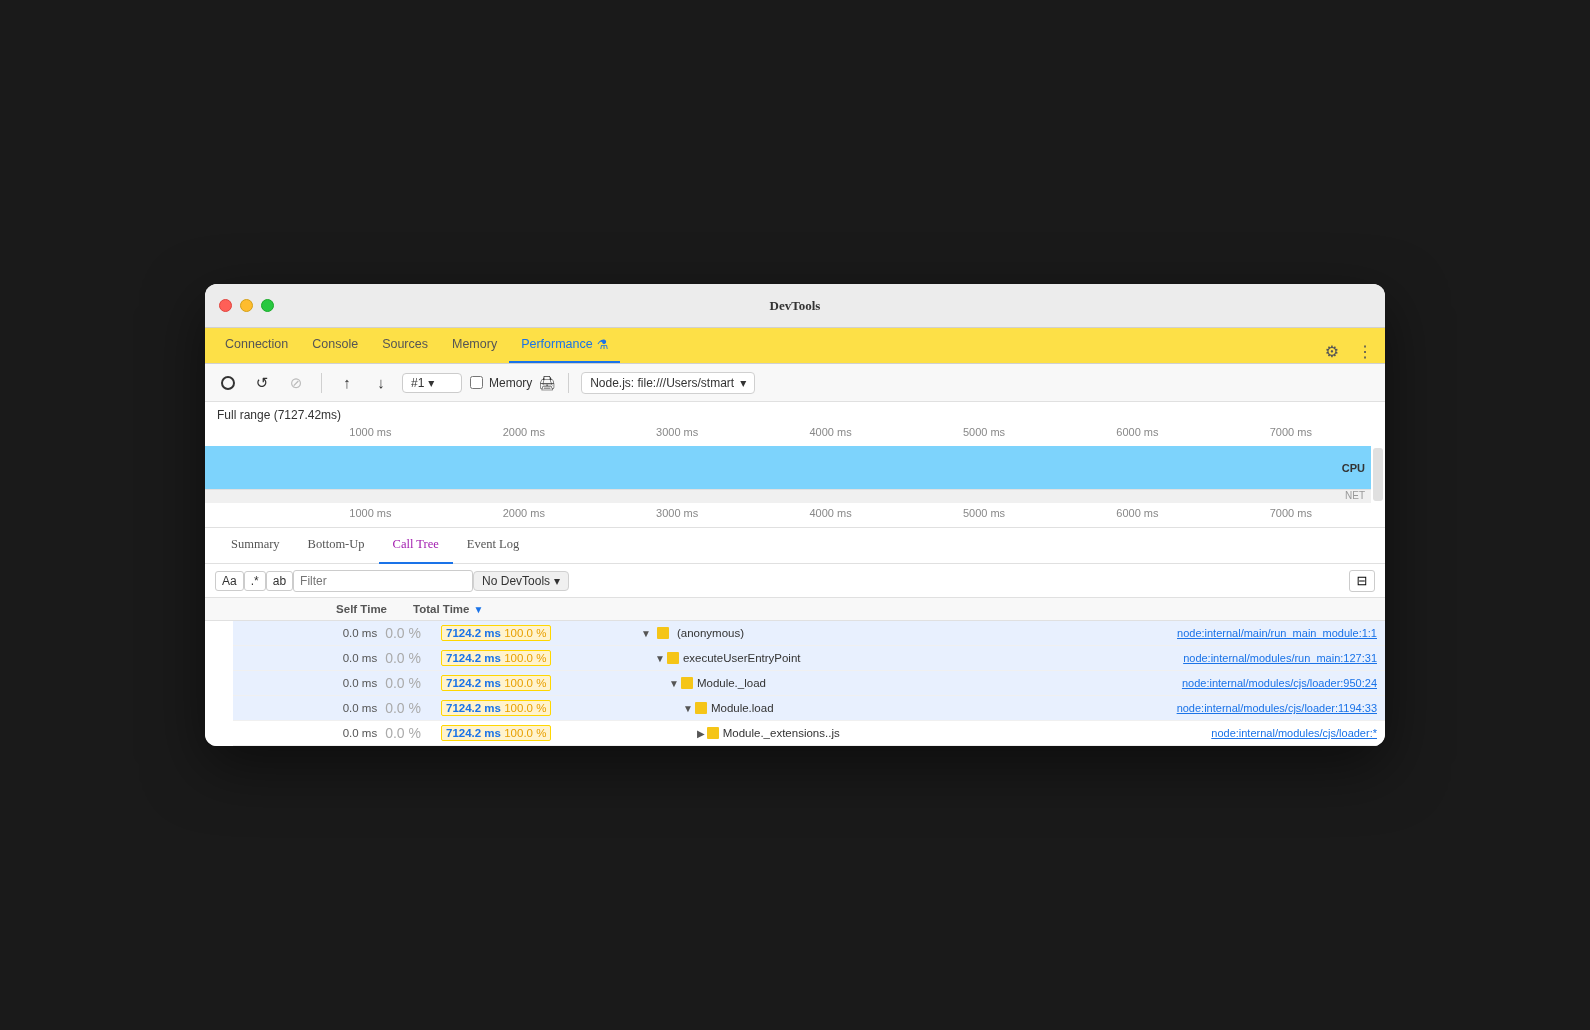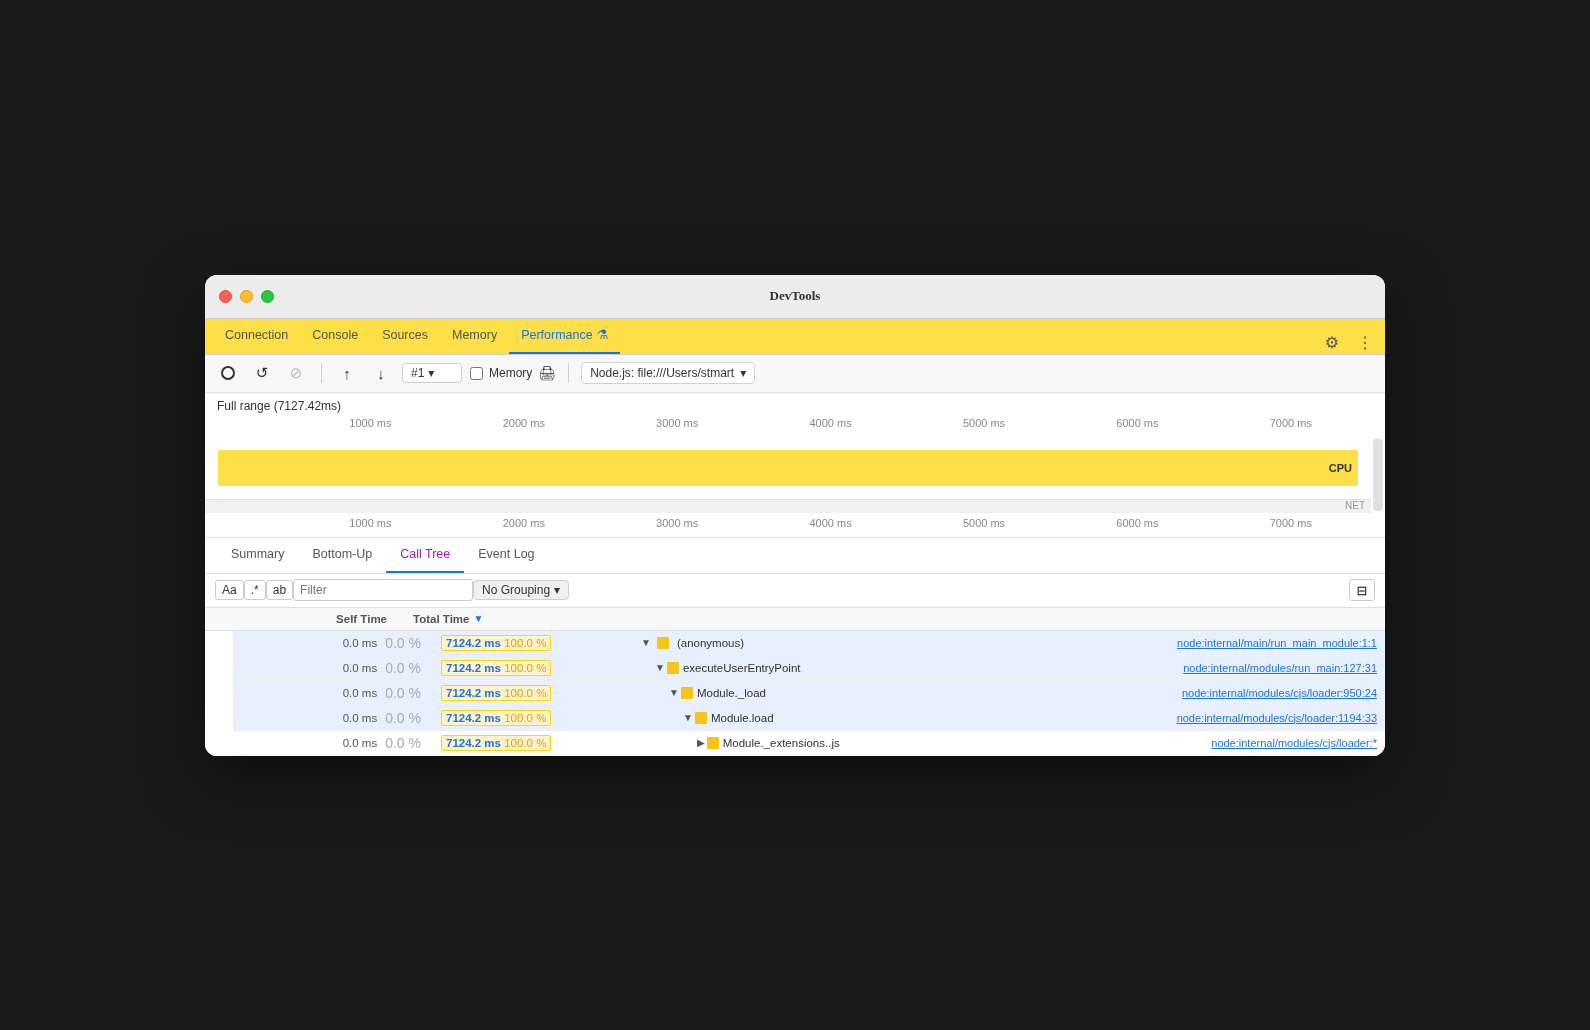--- a/index.html
+++ b/index.html
@@ -167,23 +167,23 @@
       font-size: 11px;
       color: #888;
       position: relative;
       height: 24px;
     }
     .time-mark {
       position: absolute;
       transform: translateX(-50%);
     }
     .cpu-bar {
-      height: 36px;
-      background: #fde047;
-      margin: 13px;
+      height: 43px;
+      background: #7dd3fc;
+      margin: 0;
       position: relative;
     }
     .cpu-label {
       position: absolute;
       right: 6px;
       top: 50%;
       transform: translateY(-50%);
       font-size: 11px;
       font-weight: 600;
       color: #333;
@@ -207,23 +207,24 @@
       font-size: 11px;
       color: #888;
       position: relative;
       height: 24px;
       background: white;
     }
     .tab-bar-secondary {
       background: white;
       border-bottom: 1px solid #e0e0e0;
       display: flex;
-      align-items: flex-end;
+      align-items: center;
       padding: 0 12px;
       height: 36px;
+      font-family: Liberation Serif, serif;
     }
     .sec-tab {
       padding: 0 14px;
       height: 36px;
       display: flex;
       align-items: center;
       font-size: 12.5px;
       color: #555;
       cursor: pointer;
       border-bottom: 2px solid transparent;
@@ -445,21 +446,21 @@
       <span>Event Log</span>
     </div>
   </div>
 
   <div class="filter-bar">
     <button class="filter-btn">Aa</button>
     <button class="filter-btn">.*</button>
     <button class="filter-btn">ab</button>
     <input class="filter-input" type="text" placeholder="Filter" style="">
     <div class="grouping-select">
-      <span>No Grouping</span>
+      <span>No DevTools</span>
       <span>▾</span>
     </div>
     <button class="panel-btn">⊟</button>
   </div>
 
   <div class="table-area">
     <div class="table-header">
       <div class="col-self">
         <span>Self Time</span>
       </div>

